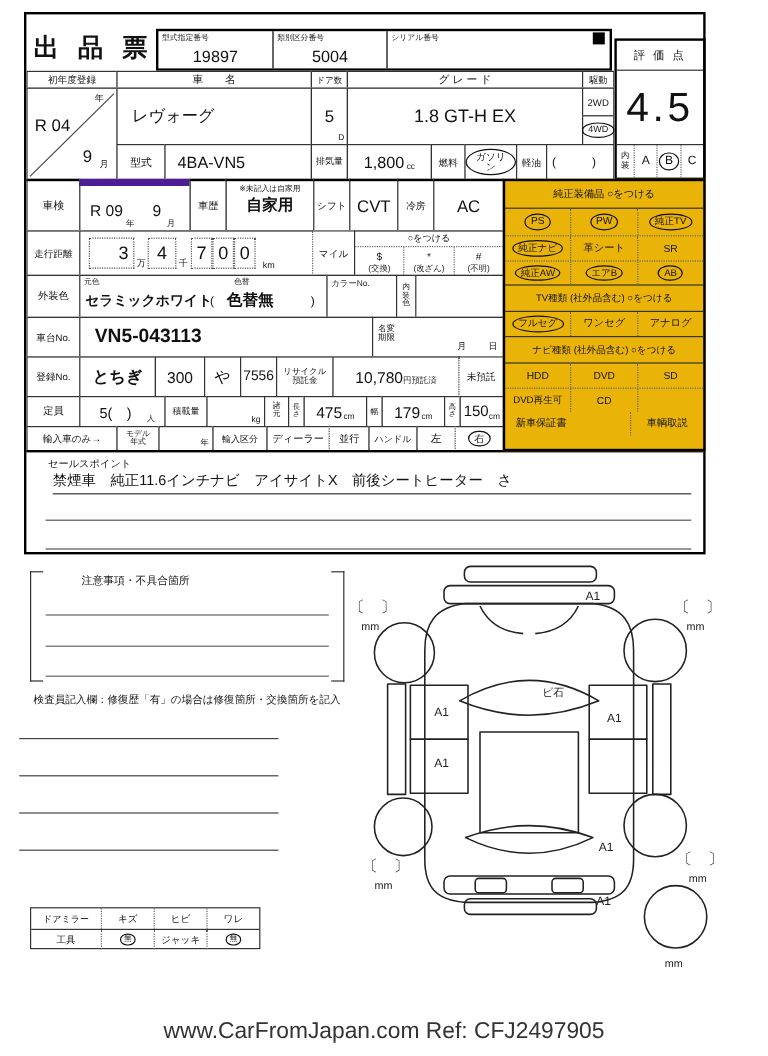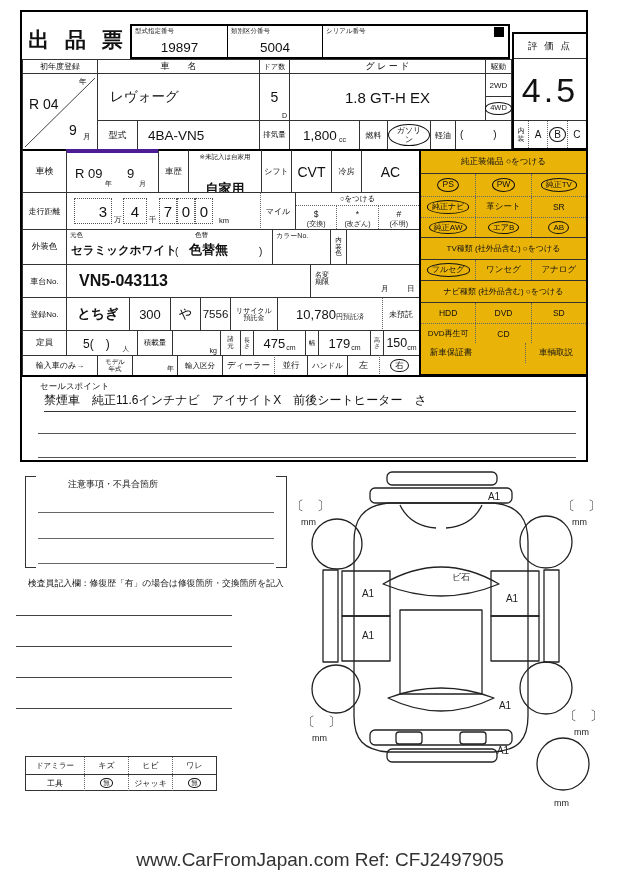--- a/index.html
+++ b/index.html
@@ -96,30 +96,30 @@
   <div class="c cen" style="left:337px;top:108px;width:29px;height:30px;font-size:8px;">燃料</div>
   <div class="c cen" style="left:365px;top:108px;width:44px;height:30px;font-size:8px;">
       <span class="circ">ガソリン</span>
     </div>
   <div class="c cen" style="left:408px;top:108px;width:26px;height:30px;font-size:8px;">軽油</div>
   <div class="c" style="left:433px;top:108px;width:57px;height:30px;display:flex;align-items:center;padding-left:4px;font-size:10px;">
       <span>(　　　)</span>
     </div>
 
   <div class="c cen" style="left:0;top:137px;width:45px;height:44px;font-size:9px;border-top:2px solid #000;">車検</div>
-  <div class="c" style="left:44px;top:137px;width:93px;height:44px;border-top:4px solid #4c1d95;">
+  <div class="c" style="left:44px;top:137px;width:93px;height:44px;border-top:6px solid #4c1d95;">
     <span class="abs" style="left:8px;top:13px;font-size:13px;">R 09</span>
     <span class="abs" style="left:38px;top:26px;font-size:7px;">年</span>
     <span class="abs" style="left:60px;top:13px;font-size:13px;">9</span>
     <span class="abs" style="left:72px;top:26px;font-size:7px;">月</span>
   </div>
   <div class="c cen" style="left:136px;top:137px;width:31px;height:44px;font-size:8.5px;border-top:2px solid #000;">車歴</div>
   <div class="c" style="left:166px;top:137px;width:74px;height:44px;border-top:2px solid #000;">
     <div class="cen" style="font-size:6.5px;margin-top:2px;">※未記入は自家用</div>
-    <div class="cen bold" style="font-size:13px;margin-top:18px;">自家用</div>
+    <div class="cen bold" style="font-size:13px;margin-top:0;">自家用</div>
   </div>
   <div class="c cen" style="left:239px;top:137px;width:31px;height:44px;font-size:8px;border-top:2px solid #000;">シフト</div>
   <div class="c cen" style="left:269px;top:137px;width:41px;height:44px;font-size:14px;border-top:2px solid #000;">CVT</div>
   <div class="c cen" style="left:309px;top:137px;width:31px;height:44px;font-size:8px;border-top:2px solid #000;">冷房</div>
   <div class="c cen" style="left:339px;top:137px;width:59px;height:44px;font-size:14px;border-top:2px solid #000;">AC</div>
 
   <div class="c cen" style="left:0;top:180px;width:45px;height:38px;font-size:8px;">走行距離</div>
   <div class="c" style="left:44px;top:180px;width:195px;height:38px;">
     <div class="abs" style="left:7px;top:5px;width:38px;height:26px;border:1px dotted #555;display:flex;align-items:center;justify-content:flex-end;padding-right:4px;font-size:15px;">3</div>
     <span class="abs" style="left:47px;top:22px;font-size:7.5px;">万</span>

